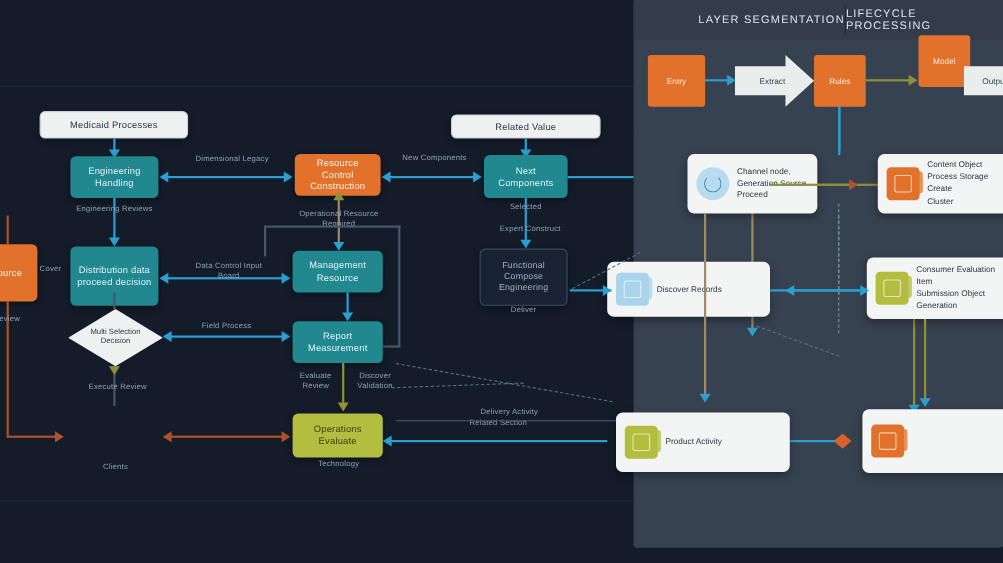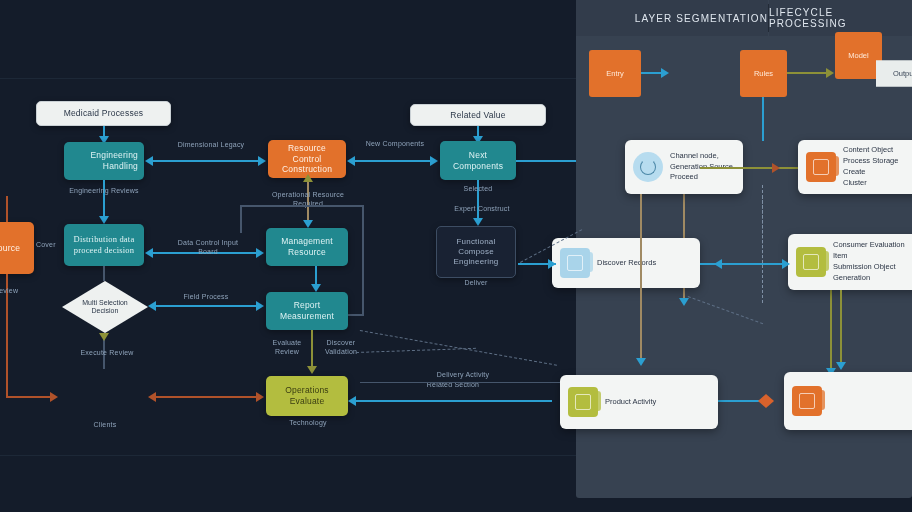--- a/index.html
+++ b/index.html
@@ -148,20 +148,23 @@
     <div class="panel-head" style="left:193px; width:143px;">
       <span class="tx">Lifecycle Processing</span>
     </div>
 
     <div class="sq sq-orange" style="left:13px; top:50px; width:52px; height:47px;">
       <span class="tx">Entry</span>
     </div>
     <div class="ln h c-blue" style="left:65px; top:72px; width:22px;"></div>
     <div class="ar ar-r a-blue-r" style="left:85px; top:68px;"></div>
 
+    <div class="chev" style="left:92px; top:50px; width:72px; height:47px;">
+      <span class="tx">Extract</span>
+    </div>
 
     <div class="sq sq-orange" style="left:164px; top:50px; width:47px; height:47px;">
       <span class="tx">Rules</span>
     </div>
 
     <div class="ln h c-olive" style="left:211px; top:72px; width:42px;"></div>
     <div class="ar ar-r a-olive-r" style="left:250px; top:68px;"></div>
 
     <div class="sq sq-orange" style="left:259px; top:32px; width:47px; height:47px;">
       <span class="tx">Model</span>
@@ -251,21 +254,21 @@
         <span class="tab" style="background:#e2712b;"></span>
       </span>
   </div>
 
   <div class="node n-white" style="left:36px; top:101px; width:135px; height:25px;">
     <span class="tx">Medicaid Processes</span>
   </div>
   <div class="ln v c-blue" style="left:103px; top:126px; height:14px;"></div>
   <div class="ar ar-d a-blue-d" style="left:99px; top:136px;"></div>
 
-  <div class="node n-teal" style="left:64px; top:142px; width:80px; height:38px;text-align:right;">
+  <div class="node n-teal" style="left:64px; top:142px; width:80px; height:38px;">
     <span class="tx">Engineering Handling</span>
   </div>
 
   <div class="ln h c-blue" style="left:150px; top:160px; width:114px;"></div>
   <div class="ar ar-r a-blue-r" style="left:258px; top:156px;"></div>
   <div class="ar ar-l a-blue-l" style="left:145px; top:156px;"></div>
   <div class="elabel" style="left:166px; top:140px; width:90px;">
     <span>Dimensional Legacy</span>
   </div>
 
@@ -309,21 +312,21 @@
   <div class="ar ar-r a-blue-r" style="left:548px; top:259px;"></div>
 
   <div class="ln h c-blue" style="left:516px; top:160px; width:60px;"></div>
 
   <div class="ln v c-blue" style="left:103px; top:180px; height:40px;"></div>
   <div class="ar ar-d a-blue-d" style="left:99px; top:216px;"></div>
   <div class="elabel" style="left:68px; top:186px; width:72px;">
     <span>Engineering Reviews</span>
   </div>
 
-  <div class="node n-teal" style="left:64px; top:224px; width:80px; height:42px;font-family:Liberation Serif, serif;">
+  <div class="node n-teal" style="left:64px; top:224px; width:80px; height:54px;">
     <span class="tx">Distribution data proceed decision</span>
   </div>
 
   <div class="ln h c-blue" style="left:150px; top:252px; width:112px;"></div>
   <div class="ar ar-r a-blue-r" style="left:256px; top:248px;"></div>
   <div class="ar ar-l a-blue-l" style="left:145px; top:248px;"></div>
   <div class="elabel" style="left:168px; top:238px; width:80px;">
     <span>Data Control Input Board</span>
   </div>
 

